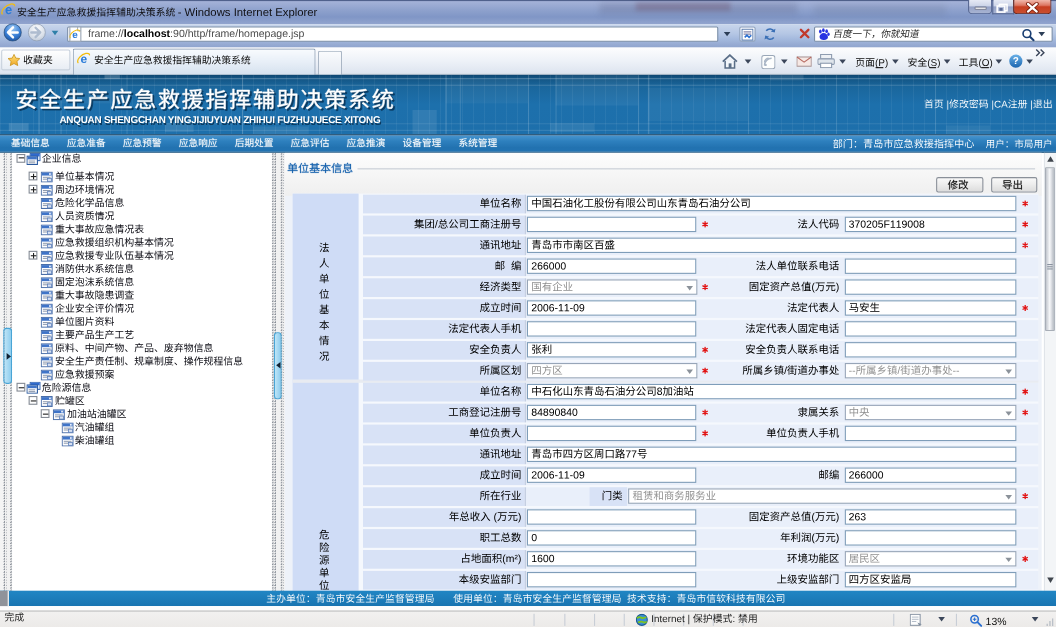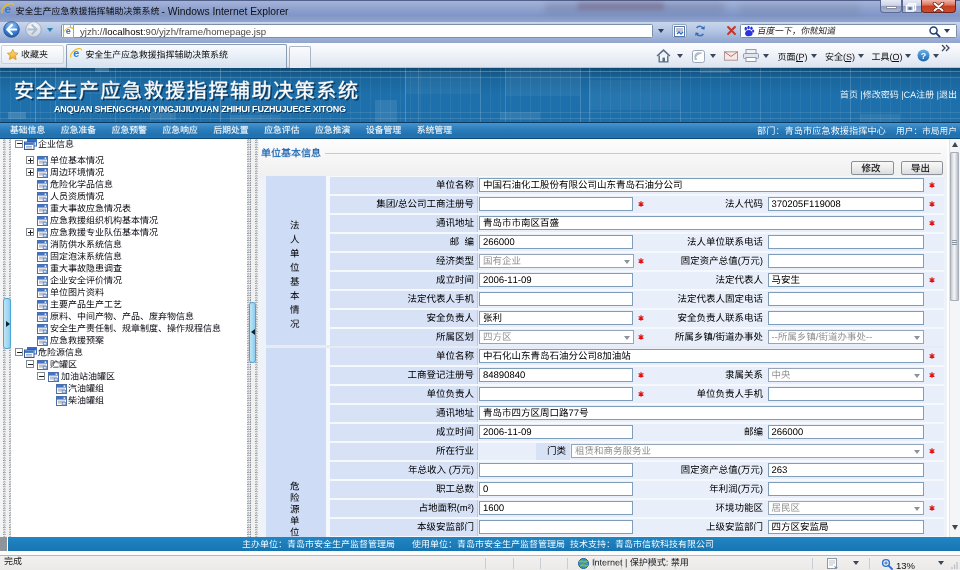--- a/index.html
+++ b/index.html
@@ -53,21 +53,21 @@
 <div class="abs" style="left:46.5px;top:27.5px;width:0;height:0;border-left:3.75px solid transparent;border-right:3.75px solid transparent;border-top:4.5px solid #2e7fa8"></div>
 <div class="abs" style="left:60.5px;top:23.5px;width:592px;height:14.5px;background:#fff;border:1px solid #7c8fa8;border-radius:1.5px"></div>
 <svg class="abs" style="left:62px;top:23.5px" width="13" height="14" viewBox="0 0 13 14">
     <rect x="1.5" y="0.5" width="10" height="13" fill="#fff" stroke="#9aa5b5"></rect>
     <path d="M8.5 0.5 V4 H11.5" fill="none" stroke="#9aa5b5" stroke-width="0.8"></path>
   </svg>
 <svg class="abs" style="left:63px;top:26px" width="10" height="10" viewBox="0 0 16 16">
 <text x="8.3" y="13.2" text-anchor="middle" font-family="Liberation Sans" font-weight="bold" font-size="14.5" fill="#2b7cd8">e</text>
 <path d="M1.2 13.2 C-0.8 9.5 5.5 3.2 10.8 2.1 C13.6 1.55 15.2 2.6 15.4 4.0" stroke="#f2bd0e" stroke-width="1.5" fill="none" stroke-linecap="round"></path>
 </svg>
-<div class="abs" style="left:80px;top:25.7px;font-size:9.6px;color:#4a4a4a"><span>yjzh://</span><span style="color:#000;font-weight:normal">localhost</span><span>:90/yjzh/frame/homepage.jsp</span></div>
+<div class="abs" style="left:80px;top:25.7px;font-size:9.6px;color:#4a4a4a"><span>frame://</span><span style="color:#000;font-weight:bold">localhost</span><span>:90/http/frame/homepage.jsp</span></div>
 <div class="abs" style="left:658px;top:29px;width:0;height:0;border-left:3.5px solid transparent;border-right:3.5px solid transparent;border-top:4px solid #2c3e57"></div>
 <div class="abs" style="left:672px;top:24px;width:15px;height:14px;background:linear-gradient(180deg,#fdfdfe,#dde6f2);border:1px solid #94a6bf;border-radius:2px"></div>
 <svg class="abs" style="left:674px;top:25.5px" width="11" height="11" viewBox="0 0 11 11">
     <rect x="0.5" y="0.5" width="10" height="10" fill="#fff" stroke="#5577aa"></rect>
     <path d="M2 3h7M2 5h7" stroke="#88a" stroke-width="1"></path>
     <path d="M3 8l2-2 2 2 2-2" stroke="#2a6fd0" stroke-width="1.4" fill="none"></path>
   </svg>
 <svg class="abs" style="left:694px;top:25px" width="12" height="12" viewBox="0 0 14 14">
     <path d="M11.5 4.5 A5 5 0 0 0 3 3.5 M2.5 9.5 A5 5 0 0 0 11 10.5" stroke="#3a6fb5" stroke-width="1.7" fill="none"></path>
     <path d="M12.8 1.2 L12 5.4 L7.8 4.2 Z M1.2 12.8 L2 8.6 L6.2 9.8 Z" fill="#3a6fb5"></path>

